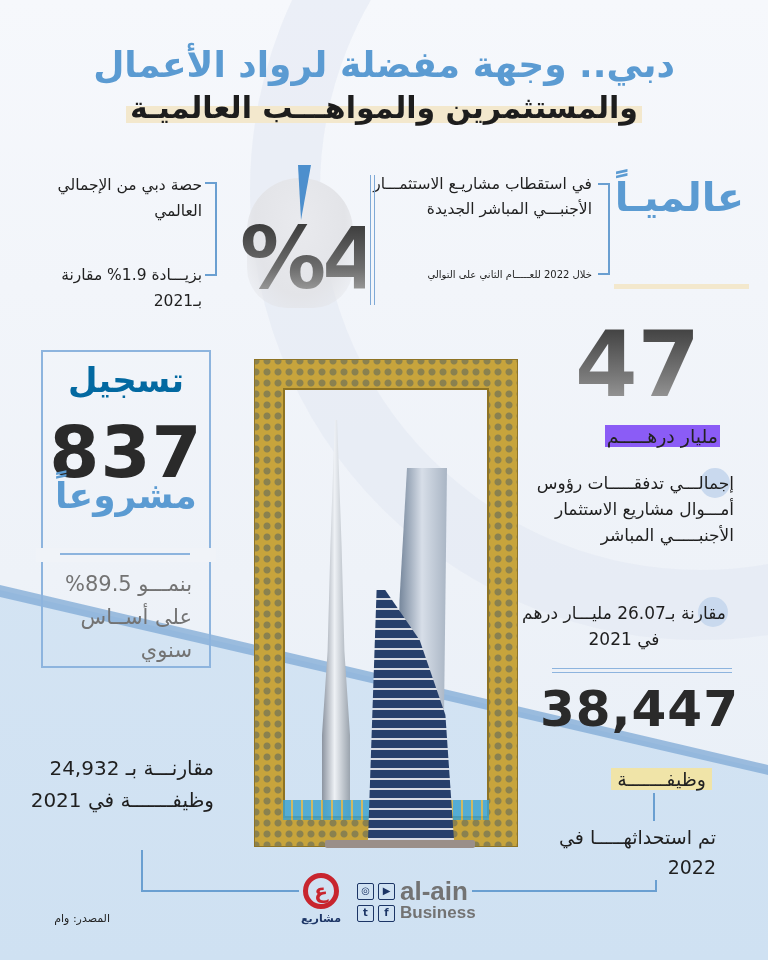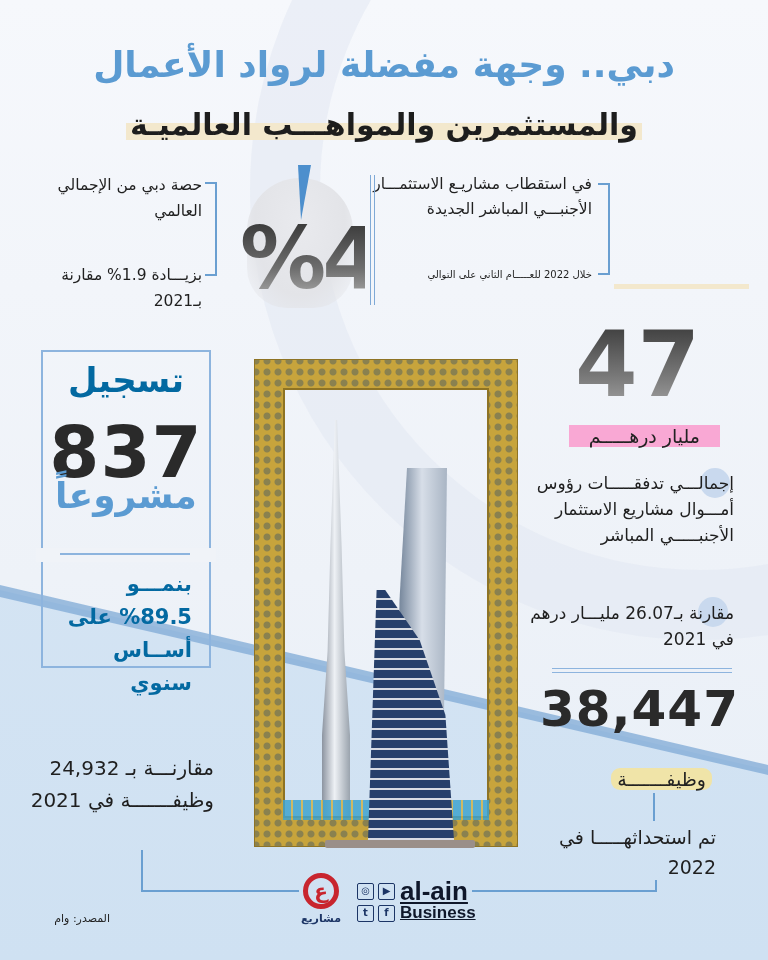--- a/index.html
+++ b/index.html
@@ -36,21 +36,20 @@
     left: 0; width: 768px; top: 44px; text-align: center;
     font-family: "DejaVu Sans", sans-serif; font-weight: bold;
     font-size: 36px; color: #5b9bd2; direction: rtl;
   }
   .title2-wrap { left: 0; width: 768px; top: 90px; text-align: center; }
   .title2 {
     display: inline-block; direction: rtl;
     font-weight: bold; font-size: 30px; color: #1d1d1d;
     background: linear-gradient(180deg, transparent 45%, #f3e8cd 45%, #f3e8cd 95%, transparent 95%);
     padding: 0 4px;
-    margin-top: 17px;
   }
 
   
   .first-label {
     right: 24px; top: 168px; width: 150px; text-align: right; direction: rtl;
     font-weight: bold; font-size: 40px; line-height: 58px; color: #5b9bd2;
   }
   .first-underline { left: 614px; top: 284px; width: 135px; height: 5px; background: #f3e8cd; }
 
   .bracket-r {
@@ -114,56 +113,56 @@
   .reg-number {
     left: 41px; top: 410px; width: 170px; text-align: center;
     font-weight: bold; font-size: 72px; color: #2a2a2a; letter-spacing: 1px;
   }
   .reg-unit {
     left: 41px; top: 475px; width: 170px; text-align: center; direction: rtl;
     font-weight: bold; font-size: 36px; color: #5b9bd2;
   }
   .reg-growth {
     left: 50px; top: 568px; width: 142px; text-align: right; direction: rtl;
-    font-size: 21px; line-height: 33px; color: #0369a1; font-weight: bold;
+    font-size: 21px; line-height: 33px; color: #737373;
   }
 
   
   .big47 {
     left: 575px; top: 315px; width: 120px; text-align: center;
     font-weight: bold; font-size: 90px; line-height: 100px;
     background: linear-gradient(180deg, #333 0%, #777 60%, #aaa 100%);
     -webkit-background-clip: text; background-clip: text; color: transparent;
   }
   .unit47-wrap { right: 48px; top: 425px; }
   .unit47 {
-    display: inline-block; direction: rtl; font-size: 19px; padding: 0 20px;
-    background: #f9a8d4; color: #222;
+    display: inline-block; direction: rtl; font-size: 19px; padding: 0 2px;
+    background: #8b5cf6; color: #222;
   }
   .dot1 { left: 700px; top: 468px; width: 30px; height: 30px; border-radius: 50%; background: #c9d9ee; }
   .dot2 { left: 698px; top: 597px; width: 30px; height: 30px; border-radius: 50%; background: #c9d9ee; }
   .fdi-text {
     right: 34px; top: 470px; width: 220px; text-align: right; direction: rtl;
     font-size: 17px; line-height: 26px;
   }
   .fdi-compare {
-    right: 34px; top: 600px; width: 220px; text-align: right; direction: rtl;
+    right: 34px; top: 600px; width: 220px; text-align: center; direction: rtl;
     font-size: 17px; line-height: 26px;
   }
   .dline { left: 552px; top: 668px; width: 180px; height: 5px; border-top: 1.5px solid #8db4de; border-bottom: 1.5px solid #8db4de; }
 
   
   .jobs-number {
     left: 540px; top: 680px; width: 200px; text-align: left;
     font-weight: bold; font-size: 50px; color: #2a2a2a; letter-spacing: 1px;
   }
   .jobs-unit-wrap { right: 56px; top: 768px; }
   .jobs-unit {
     display: inline-block; direction: rtl; font-size: 19px; padding: 0 6px;
-    background: #f0e4a8; color: #222; border-radius: 9px;
+    background: #f0e4a8; color: #222;
   }
   .jobs-vline { left: 653px; top: 793px; width: 2px; height: 28px; background: #6a9fd1; }
   .jobs-text {
     right: 52px; top: 822px; width: 200px; text-align: right; direction: rtl;
     font-size: 19px; line-height: 30px;
   }
   .jobs-compare {
     left: 18px; top: 752px; width: 196px; text-align: right; direction: rtl;
     font-size: 20px; line-height: 32px;
   }
@@ -188,23 +187,22 @@
   }
   .social {
     left: 357px; top: 883px; width: 40px; height: 40px;
     display: grid; grid-template-columns: 17px 17px; grid-gap: 4px;
   }
   .social span {
     width: 17px; height: 17px; border: 1.5px solid #1c3566; border-radius: 2px;
     color: #1c3566; font-size: 10px; line-height: 14px; text-align: center; font-weight: bold;
   }
   .brand {
-    left: 400px; top: 878px; color: #0f172a; font-weight: bold;
+    left: 400px; top: 878px; color: #737373; font-weight: bold;
     font-family: "Liberation Sans", sans-serif;
-    text-decoration: underline;
   }
   .brand .b1 { font-size: 26px; line-height: 26px; display: block; }
   .brand .b2 { font-size: 17px; line-height: 18px; display: block; }
 
   .source {
     left: 30px; top: 912px; width: 80px; text-align: right; direction: rtl;
     font-size: 11px; color: #1f1f1f;
   }
   .frame-outer {
     left: 255px; top: 360px; width: 262px; height: 486px;
@@ -255,20 +253,21 @@
 <div class="abs bg-arc"></div>
 <div class="bg-blue"></div>
 <div class="bg-blue-line"></div>
 
 <div class="abs title1">دبي.. وجهة مفضلة لرواد الأعمال</div>
 <div class="abs title2-wrap">
   <span class="title2">والمستثمرين والمواهـــب العالميـة</span>
 </div>
 
 <div class="abs first-label">
+  <div>عالميـاً</div>
 </div>
 <div class="abs first-underline"></div>
 <div class="abs bracket-r"></div>
 <div class="abs first-text1">في استقطاب مشاريـع الاستثمـــار الأجنبـــي المباشر الجديدة</div>
 <div class="abs first-text2">خلال 2022 للعـــــام الثاني على التوالي</div>
 <div class="abs vline-double"></div>
 
 <div class="abs pie"></div>
 <div class="abs pie-slice"></div>
 <div class="abs pct-big">%4</div>

